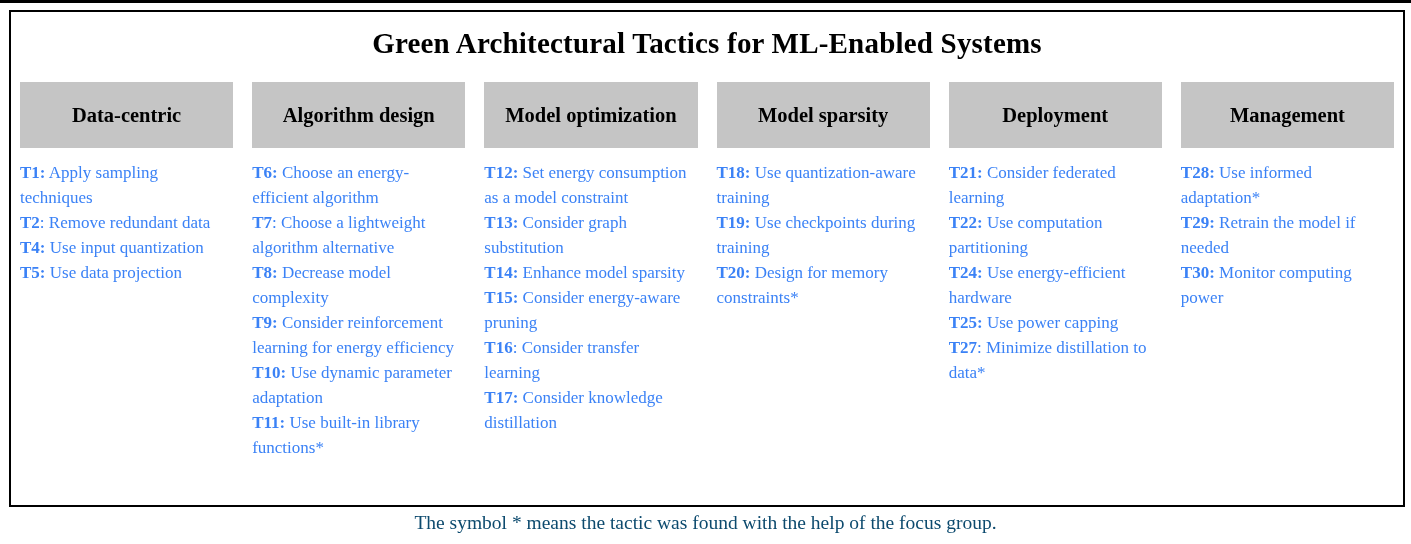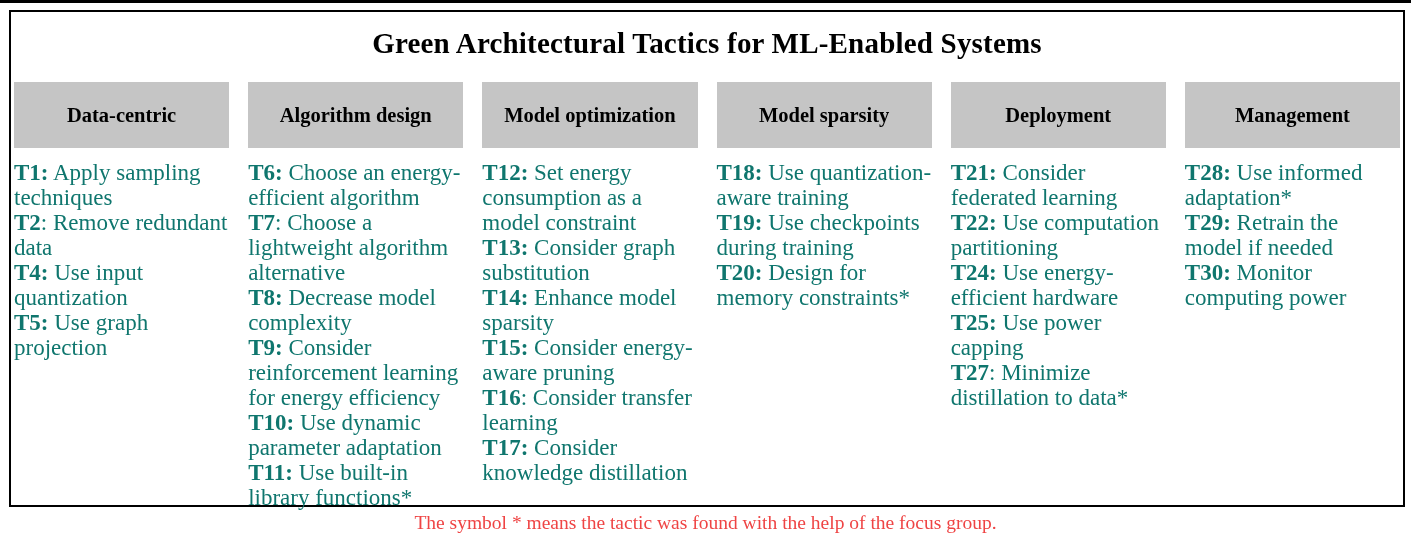--- a/index.html
+++ b/index.html
@@ -37,51 +37,51 @@
     text-align: center;
     font-size: 29px;
     font-weight: bold;
     letter-spacing: 0.2px;
     color: #000000;
   }
   .grid {
     display: grid;
     grid-template-columns: repeat(6, 1fr);
     column-gap: 19px;
-    padding: 0 3px;
+    padding: 0 9px;
     margin-top: 22px;
   }
   .col { min-width: 0; }
   .col-header {
     background: #c5c5c5;
     height: 66px;
     display: flex;
     align-items: center;
     justify-content: center;
     text-align: center;
     font-weight: bold;
     font-size: 20.5px;
     color: #000000;
   }
   .col-body {
     margin-top: 12px;
-    font-size: 23px;
+    font-size: 17px;
     line-height: 25px;
-    color: #0f766e;
+    color: #3b82f6;
   }
   .tactic { display: block; }
   .tid { font-weight: bold; }
   .footnote {
     position: absolute;
     left: 0;
     top: 512px;
     width: 100%;
     text-align: center;
     font-size: 19.5px;
-    color: #ef4444;
+    color: #0c4a6e;
   }
 </style>
 </head>
 <body>
 
 <div class="stage">
   <div class="top-line"></div>
 
   <div class="frame">
     <div class="title">Green Architectural Tactics for ML-Enabled Systems</div>
@@ -89,21 +89,21 @@
   <div class="col">
     <div class="col-header">Data-centric</div>
     <div class="col-body">
   <span class="tactic"><b class="tid">T1:</b><span class="ttext"> Apply sampling techniques</span></span>
 
   <span class="tactic"><b class="tid">T2</b><span class="ttext">: Remove redundant data</span></span>
 
 
   <span class="tactic"><b class="tid">T4:</b><span class="ttext"> Use input quantization</span></span>
 
-  <span class="tactic"><b class="tid">T5:</b><span class="ttext"> Use graph projection</span></span>
+  <span class="tactic"><b class="tid">T5:</b><span class="ttext"> Use data projection</span></span>
 </div>
   </div>
 
   <div class="col">
     <div class="col-header">Algorithm design</div>
     <div class="col-body">
   <span class="tactic"><b class="tid">T6:</b><span class="ttext"> Choose an energy-efficient algorithm</span></span>
 
   <span class="tactic"><b class="tid">T7</b><span class="ttext">: Choose a lightweight algorithm alternative</span></span>
 

